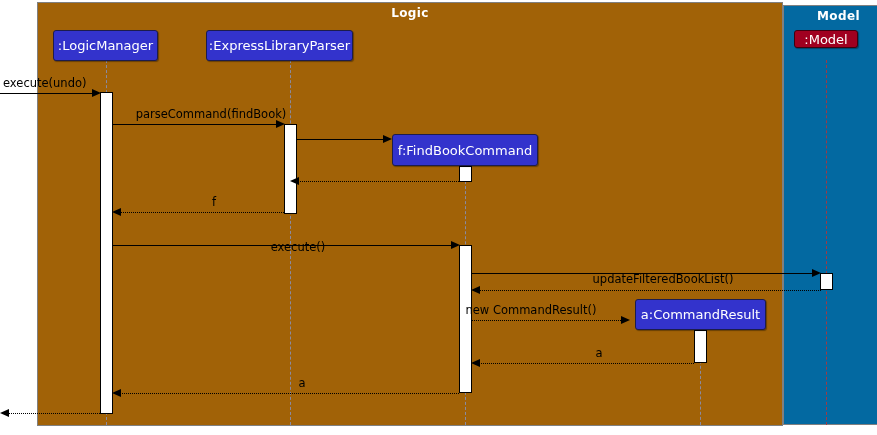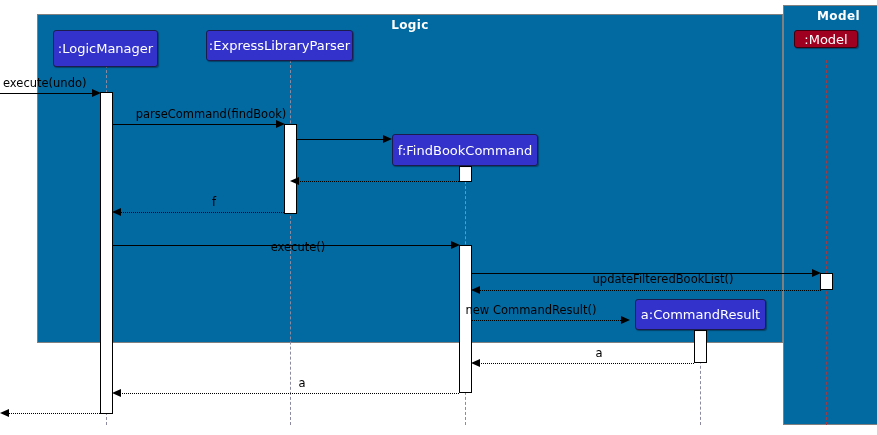--- a/index.html
+++ b/index.html
@@ -16,22 +16,22 @@
     overflow: hidden;
   }
 
   
   .package {
     position: absolute;
     box-sizing: border-box;
     border: 1px solid #808080;
   }
   .pkg-logic {
-    left: 37px; top: 14px; width: 746px; height: 329px;
-    background: #0369a1;
+    left: 37px; top: 2px; width: 746px; height: 424px;
+    background: #a16207;
   }
   .pkg-model {
     left: 783px; top: 5px; width: 110px; height: 420px;
     background: #0369a1;
     border-right: none;
   }
   .pkg-title {
     position: absolute;
     top: 3px;
     width: 100%;
@@ -124,21 +124,21 @@
   <div class="package pkg-model">
     <div class="pkg-title">Model</div>
   </div>
 
   <div class="lifeline" style="left:106px; top:60px; height:365px;"></div>
   <div class="lifeline" style="left:290px; top:60px; height:365px;"></div>
   <div class="lifeline" style="left:465px; top:166px; height:259px;"></div>
   <div class="lifeline" style="left:700px; top:330px; height:95px;"></div>
   <div class="lifeline lifeline-red" style="left:826px; top:60px; height:365px;"></div>
 
-  <div class="participant p-blue" style="left:53px; top:30px; width:105px; height:37px;justify-content:center;">
+  <div class="participant p-blue" style="left:53px; top:30px; width:105px; height:31px;justify-content:center;">
     <span>:LogicManager</span>
   </div>
 
   <div class="participant p-blue" style="left:206px; top:30px; width:147px; height:31px;">
     <span>:ExpressLibraryParser</span>
   </div>
 
   <div class="participant p-blue" style="left:392px; top:134px; width:146px; height:32px;">
     <span>f:FindBookCommand</span>
   </div>

